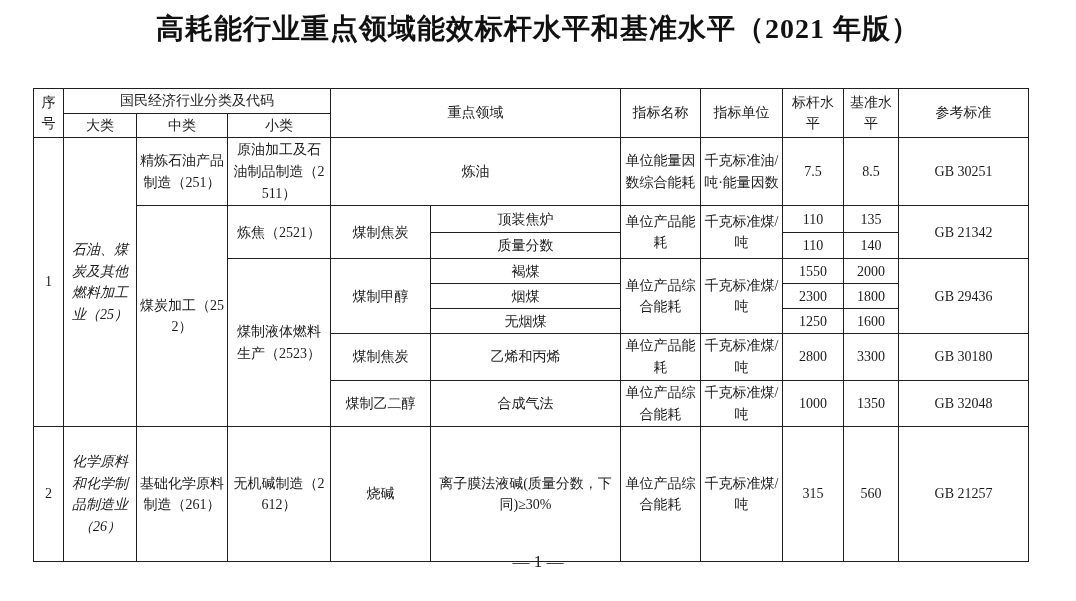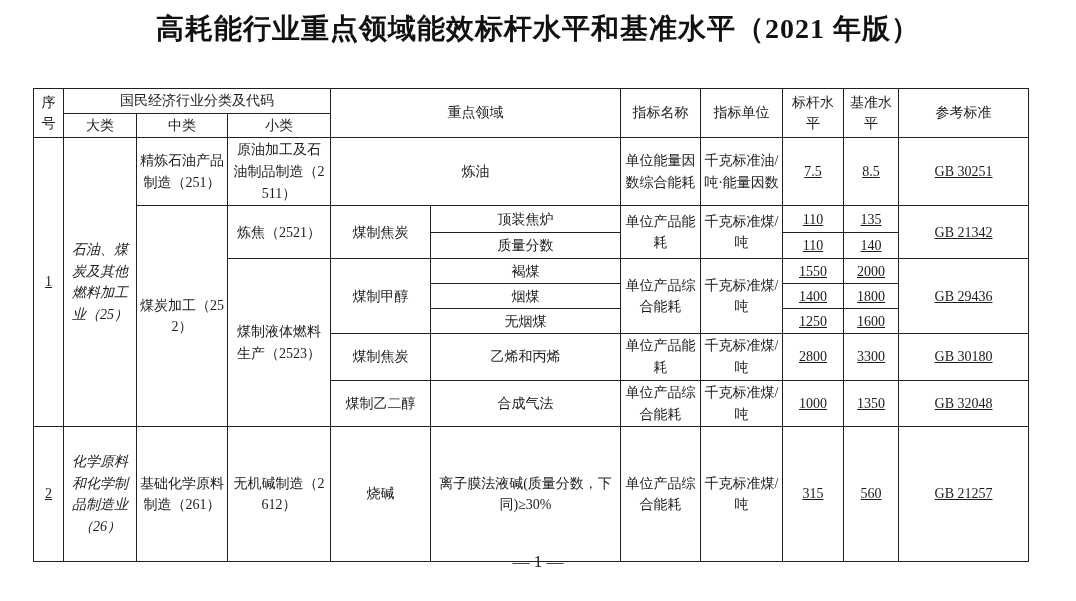--- a/index.html
+++ b/index.html
@@ -36,21 +36,21 @@
     text-align:center;
     vertical-align:middle;
     padding:1px 3px;
     line-height:1.55;
     word-break:break-all;
     overflow:hidden;
   }
   td.hdr{font-weight:normal;}
   td.narrow-wrap{padding:1px 10px;line-height:1.8;font-style:italic;}
   td.mid-wrap{padding:1px 8px;line-height:1.7;font-family:Liberation Serif, serif;}
-  td.num{font-family:"Liberation Serif", serif;text-decoration:underline;}
+  td.num{font-family:"Liberation Serif", serif;}
   .footer{
     position:absolute;
     top:552px;left:0;width:1076px;
     text-align:center;
     font-size:17px;
     color:#222;
     font-family:"Liberation Serif", serif;
   }
 </style>
 </head>
@@ -126,21 +126,21 @@
       <td>褐煤</td>
       <td rowspan="3">单位产品综合能耗</td>
       <td rowspan="3">千克标准煤/吨</td>
       <td class="num">1550</td>
       <td class="num">2000</td>
       <td rowspan="3" class="num">GB 29436</td>
     </tr>
 
     <tr style="height:25px">
       <td>烟煤</td>
-      <td class="num">1400</td>
+      <td class="num">2300</td>
       <td class="num">1800</td>
     </tr>
 
     <tr style="height:25px">
       <td>无烟煤</td>
       <td class="num">1250</td>
       <td class="num">1600</td>
     </tr>
 
     <tr style="height:39px">

